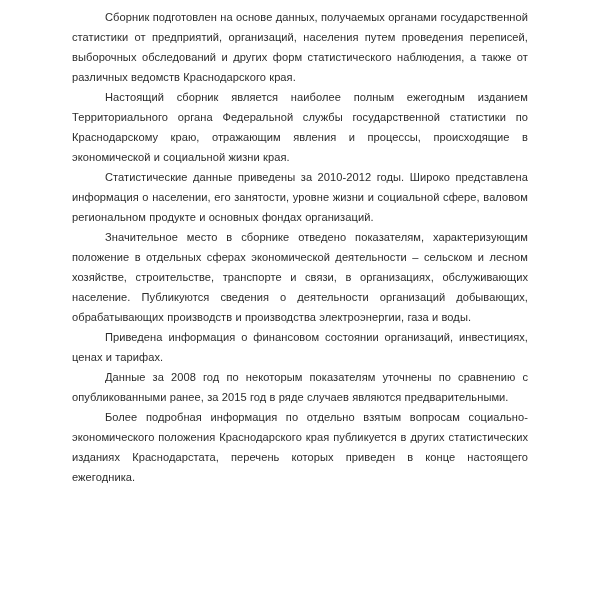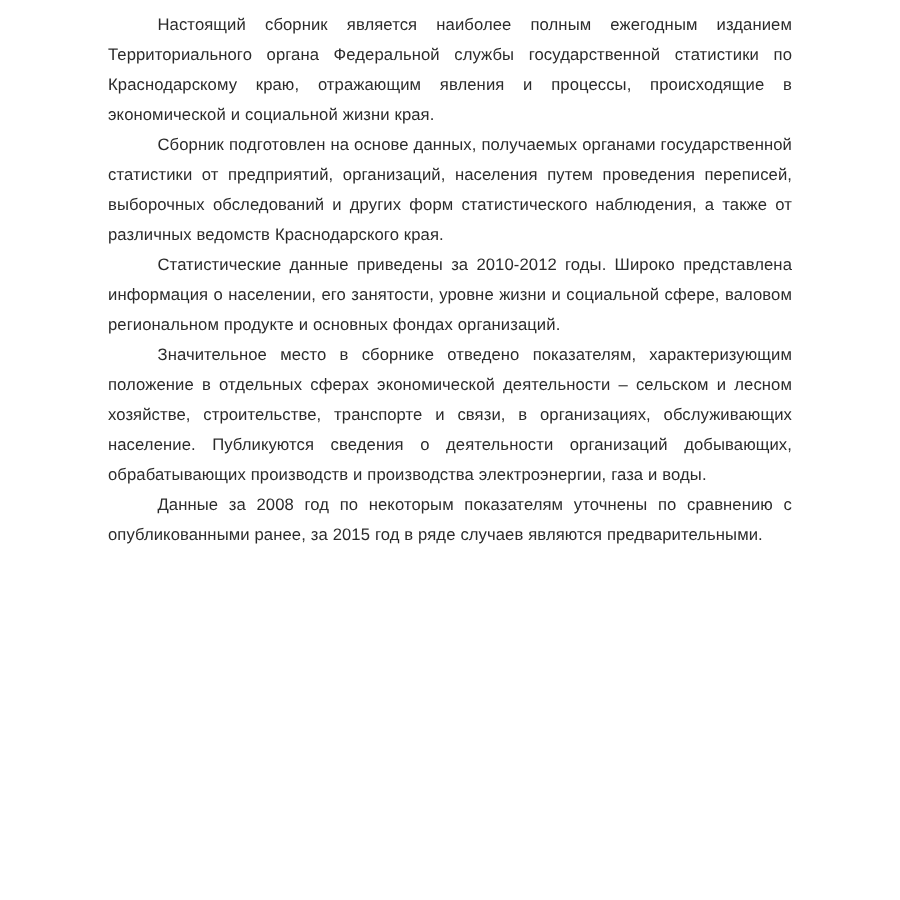--- a/index.html
+++ b/index.html
@@ -49,20 +49,22 @@
 
   
   p.para:last-child { text-align-last: left; }
 </style>
 </head>
 <body>
 
 <div id="page">
   <div id="text-column">
 
+    <p class="para">Сборник подготовлен на основе данных, получаемых органами государственной статистики от предприятий, организаций, населения путем проведения переписей, выборочных обследований и других форм статистического наблюдения, а также от различных ведомств Краснодарского края.</p>
     <p class="para">Настоящий сборник является наиболее полным ежегодным изданием Территориального органа Федеральной службы государственной статистики по Краснодарскому краю, отражающим явления и процессы, происходящие в экономической и социальной жизни края.</p>
-    <p class="para">Сборник подготовлен на основе данных, получаемых органами государственной статистики от предприятий, организаций, населения путем проведения переписей, выборочных обследований и других форм статистического наблюдения, а также от различных ведомств Краснодарского края.</p>
     <p class="para">Статистические данные приведены за 2010-2012 годы. Широко представлена информация о населении, его занятости, уровне жизни и социальной сфере, валовом региональном продукте и основных фондах организаций.</p>
     <p class="para">Значительное место в сборнике отведено показателям, характеризующим положение в отдельных сферах экономической деятельности – сельском и лесном хозяйстве, строительстве, транспорте и связи, в организациях, обслуживающих население. Публикуются сведения о деятельности организаций добывающих, обрабатывающих производств и производства электроэнергии, газа и воды.</p>
+    <p class="para">Приведена информация о финансовом состоянии организаций, инвестициях, ценах и тарифах.</p>
     <p class="para">Данные за 2008 год по некоторым показателям уточнены по сравнению с опубликованными ранее, за 2015 год в ряде случаев являются предварительными.</p>
+    <p class="para">Более подробная информация по отдельно взятым вопросам социально-экономического положения Краснодарского края публикуется в других статистических изданиях Краснодарстата, перечень которых приведен в конце настоящего ежегодника.</p>
 
   </div>
 </div>
 
 </body></html>

